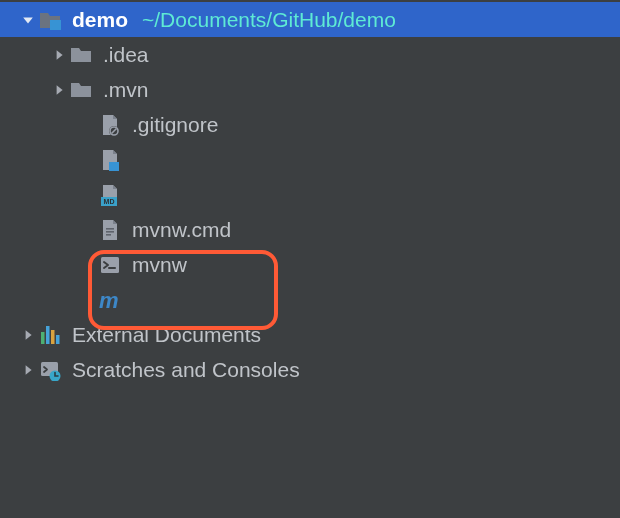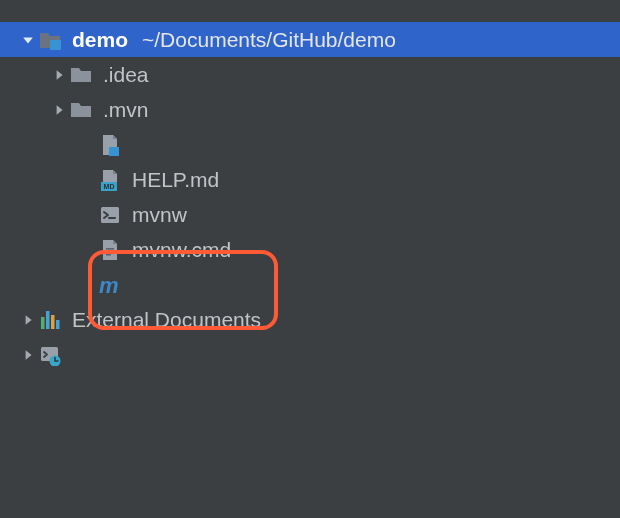--- a/index.html
+++ b/index.html
@@ -8,21 +8,21 @@
     width: 620px;
     height: 518px;
     background: #3c3f41;
     font-family: "Helvetica Neue", Arial, sans-serif;
     font-size: 21px;
     color: #c0c4c9;
     overflow: hidden;
     user-select: none;
   }
   .tree {
-    padding-top: 22px;
+    padding-top: 2px;
     width: 100%;
   }
   .row {
     display: flex;
     align-items: center;
     height: 35px;
     white-space: nowrap;
   }
   .row.selected {
     background: #2f65ca;
@@ -47,21 +47,21 @@
     align-items: center;
     justify-content: center;
     flex: none;
     margin-right: 10px;
     position: relative;
   }
   .iconbox svg { display:block; }
   .label { line-height: 1; }
   .label.bold { font-weight: 700; }
   .pathlabel { margin-left: 14px; color: #8a8e94; }
-  .row.selected .pathlabel { color: #e5e5e5; }
+  .row.selected .pathlabel { color: #5eead4; }
 
   .pad-0 .arrow { margin-left: 18px; }
   .pad-1 .arrow { margin-left: 49px; }
   .pad-2 .arrow { margin-left: 78px; }
 
   .highlight-ring {
     position: absolute;
     border: 4px solid #ff5a36;
     border-radius: 16px;
     pointer-events: none;
@@ -111,20 +111,35 @@
     </span>
     <span class="iconbox">
       <svg width="22" height="18" viewBox="0 0 22 18">
           <path d="M1 2 h8 l2 3 h10 v11 h-20 z" fill="#8c929c"></path>
         </svg>
     </span>
     <span class="label">.mvn</span>
   </div>
 
 
+  <div class="row pad-2">
+    <span class="arrow spacer">
+        <svg></svg>
+      </span>
+    <span class="iconbox">
+      <svg width="18" height="22" viewBox="0 0 18 22">
+        <path d="M2 1 h10 l4 4 v16 h-14 z" fill="#9aa0aa"></path>
+        <path d="M12 1 v4 h4 z" fill="#7b818c"></path>
+        <circle cx="13" cy="17" r="5" fill="#3b3e40"></circle>
+        <circle cx="13" cy="17" r="4" fill="none" stroke="#9aa0aa" stroke-width="1.6"></circle>
+        <line x1="10.5" y1="19.5" x2="15.5" y2="14.5" stroke="#9aa0aa" stroke-width="1.6"></line>
+      </svg>
+    </span>
+    <span class="label">.gitignore</span>
+  </div>
 
   <div class="row pad-2">
     <span class="arrow spacer">
         <svg></svg>
       </span>
     <span class="iconbox">
       <svg width="18" height="22" viewBox="0 0 18 22">
         <path d="M2 1 h10 l4 4 v16 h-14 z" fill="#9aa0aa"></path>
         <path d="M12 1 v4 h4 z" fill="#7b818c"></path>
         <rect x="8" y="13" width="10" height="9" fill="#3793d4"></rect>
@@ -137,51 +152,50 @@
         <svg></svg>
       </span>
     <span class="iconbox">
       <svg width="18" height="22" viewBox="0 0 18 22">
         <path d="M2 1 h10 l4 4 v16 h-14 z" fill="#9aa0aa"></path>
         <path d="M12 1 v4 h4 z" fill="#7b818c"></path>
         <rect x="0" y="13" width="16" height="9" fill="#3aa1c9"></rect>
         <text x="8" y="20" text-anchor="middle" font-size="7" font-weight="700" fill="#2d3033" font-family="Arial">MD</text>
       </svg>
     </span>
-    <span class="label">HELP.md</span>
+  </div>
+
+  <div class="row pad-2">
+    <span class="arrow spacer">
+        <svg></svg>
+      </span>
+    <span class="iconbox">
+      <svg width="18" height="22" viewBox="0 0 18 22">
+        <path d="M2 1 h10 l4 4 v16 h-14 z" fill="#9aa0aa"></path>
+        <path d="M12 1 v4 h4 z" fill="#7b818c"></path>
+        <rect x="5" y="9" width="8" height="1.6" fill="#5f646c"></rect>
+        <rect x="5" y="12" width="8" height="1.6" fill="#5f646c"></rect>
+        <rect x="5" y="15" width="5" height="1.6" fill="#5f646c"></rect>
+      </svg>
+    </span>
+    <span class="label">mvnw.cmd</span>
   </div>
 
   <div class="row pad-2">
     <span class="arrow spacer">
         <svg></svg>
       </span>
     <span class="iconbox">
       <svg width="20" height="20" viewBox="0 0 20 20">
         <rect x="1" y="2" width="18" height="16" rx="1.5" fill="#9aa0aa"></rect>
         <path d="M4 7 L8 10 L4 13" fill="none" stroke="#3b3e40" stroke-width="2" stroke-linecap="round" stroke-linejoin="round"></path>
         <line x1="9" y1="13" x2="15" y2="13" stroke="#3b3e40" stroke-width="2" stroke-linecap="round"></line>
       </svg>
     </span>
     <span class="label">mvnw</span>
-  </div>
-
-  <div class="row pad-2">
-    <span class="arrow spacer">
-        <svg></svg>
-      </span>
-    <span class="iconbox">
-      <svg width="18" height="22" viewBox="0 0 18 22">
-        <path d="M2 1 h10 l4 4 v16 h-14 z" fill="#9aa0aa"></path>
-        <path d="M12 1 v4 h4 z" fill="#7b818c"></path>
-        <rect x="5" y="9" width="8" height="1.6" fill="#5f646c"></rect>
-        <rect x="5" y="12" width="8" height="1.6" fill="#5f646c"></rect>
-        <rect x="5" y="15" width="5" height="1.6" fill="#5f646c"></rect>
-      </svg>
-    </span>
-    <span class="label">mvnw.cmd</span>
   </div>
 
   <div class="row pad-2">
     <span class="arrow spacer">
         <svg></svg>
       </span>
     <span class="iconbox">
       <svg width="22" height="22" viewBox="0 0 22 22">
         <text x="0" y="19" font-family="Arial" font-size="22" font-style="italic" font-weight="700" fill="#3d87c7">m</text>
       </svg>
@@ -212,17 +226,18 @@
         </svg>
     </span>
     <span class="iconbox">
       <svg width="22" height="22" viewBox="0 0 22 22">
         <rect x="2" y="3" width="17" height="14" rx="1.5" fill="#9aa0aa"></rect>
         <path d="M5 8 L8 10.5 L5 13" fill="none" stroke="#3b3e40" stroke-width="1.8" stroke-linecap="round" stroke-linejoin="round"></path>
         <circle cx="16" cy="17" r="5.5" fill="#38a6c9"></circle>
         <path d="M16 13.5 v3.5 h3" fill="none" stroke="#2b3d44" stroke-width="1.6" stroke-linecap="round"></path>
       </svg>
     </span>
+    <span class="label">Scratches and Consoles</span>
   </div>
 
 </div>
 
 <div class="highlight-ring" style="left:88px; top:250px; width:190px; height:80px;"></div>
 
 </body></html>

